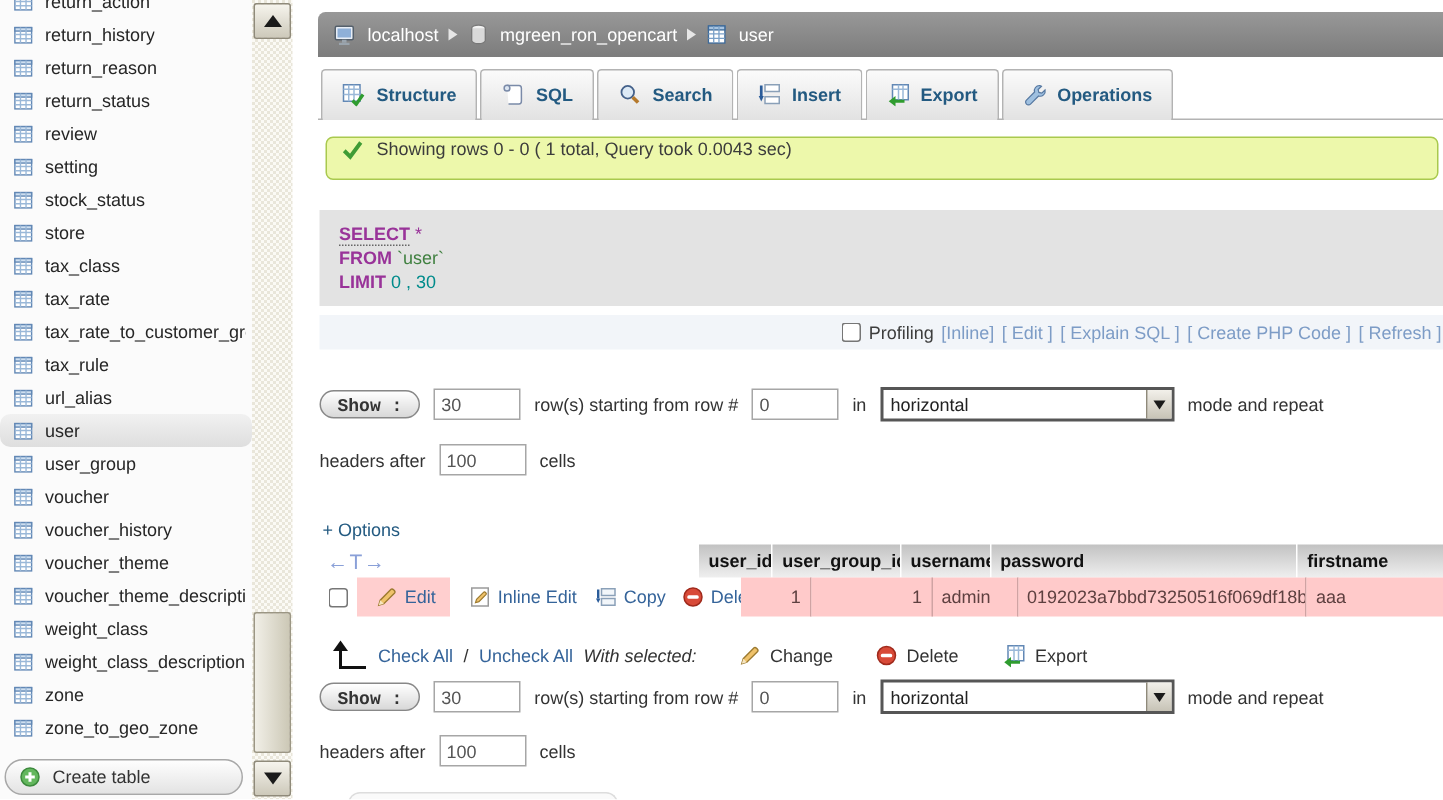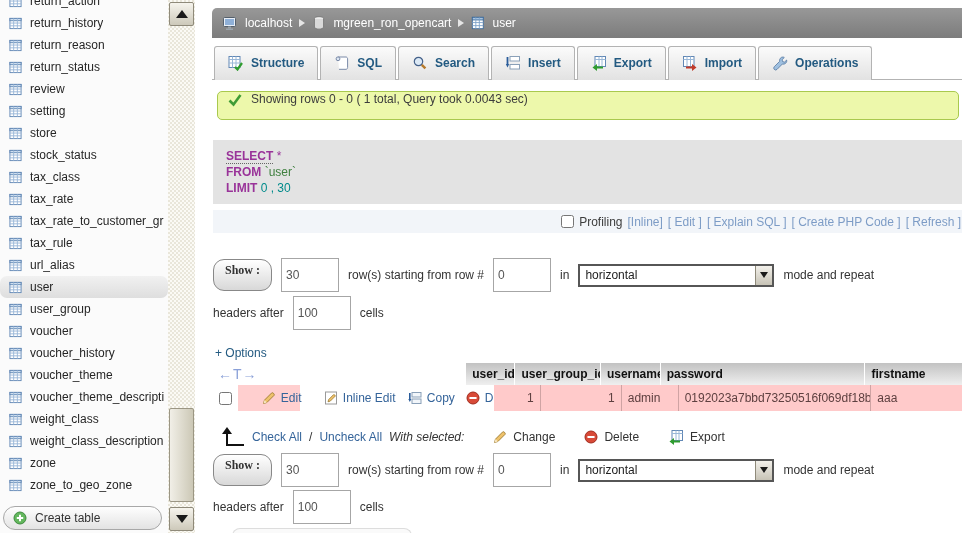--- a/index.html
+++ b/index.html
@@ -58,43 +58,43 @@
   .sql-star { color:#993399; }
   .sql-id { color:#408040; }
   .sql-num { color:#008b8b; }
 
   .profiling-row { position:absolute; left:8px; top:210px; width:760px; height:23px;
                    background:#f2f5f9; display:flex; justify-content:flex-end; align-items:center;
                    gap:5px; padding-right:12px; color:#3d3d3d; }
   .plink { color:#7d9cc6; cursor:pointer; white-space:pre; }
 
   .show-row { position:absolute; display:flex; align-items:center; gap:9px; left:8px; }
-  .btn-show { border:1px solid #888; border-radius:11px; padding:3px 11px 12px; font-weight:bold;
+  .btn-show { border:1px solid #888; border-radius:11px; padding:3px 11px 0; font-weight:bold;
               background:linear-gradient(#ffffff,#d8d8d8); color:#333; font-size:12px; cursor:pointer;
-              font-family:Liberation Serif, serif; }
-  .inp { width:58px; height:34px; border:1px solid #a6a6a6; padding:0 4px; color:#555; background:#fff;
+              font-family:Liberation Mono, monospace; }
+  .inp { width:58px; height:21px; border:1px solid #a6a6a6; padding:0 4px; color:#555; background:#fff;
          font-family:"Liberation Sans",sans-serif; font-size:12px; }
   .sel { width:196px; height:23px; border:2px solid #565656; background:#fff; display:flex; align-items:center; cursor:pointer; }
   .sel .val { flex:1; padding-left:5px; color:#222; }
   .sel .arrow-btn { width:17px; align-self:stretch; background:linear-gradient(#f2f0ea,#c7c3b6);
                     border-left:1px solid #8f8a7a; display:flex; align-items:center; justify-content:center; }
   .sel .tri { width:0; height:0; border-left:4px solid transparent; border-right:4px solid transparent; border-top:6px solid #1a1a1a; }
 
   .options-link { position:absolute; left:10px; top:346px; color:#235a81; cursor:pointer; }
 
   .result-table { position:absolute; left:8px; top:363px; width:760px; }
   .thead { display:flex; height:22px; }
   .arrow-cell { width:286px; display:flex; align-items:center; padding-left:5px;
                 color:#8aa0d8; font-size:14px; letter-spacing:1px; }
   .th { background:linear-gradient(#c2c2c2,#efefef); border-right:1px solid #fff;
         font-weight:bold; color:#111; padding:0 6px; display:flex; align-items:center;
         white-space:nowrap; overflow:hidden; }
   .trow { display:flex; height:26px; }
   .cb-cell { width:30px; display:flex; align-items:center; justify-content:center; background:#fff; }
-  .act { display:flex; align-items:center; gap:5px; padding:0 24px; color:#35649a; cursor:pointer; white-space:nowrap; }
+  .act { display:flex; align-items:center; gap:5px; padding:0 13px; color:#35649a; cursor:pointer; white-space:nowrap; }
   .act.pink { background:#ffcfcf; }
   .td { display:flex; align-items:center; padding:0 6px; background:#ffcaca;
         border-right:1px solid #cfa3a3; color:#5e4040; white-space:nowrap; overflow:hidden; }
   .td.num { justify-content:flex-end; }
   .w-edit{width:62px}.w-inline{width:84px}.w-copy{width:58px}.w-del{width:52px}
   .w-c0{width:54px}.w-c1{width:95px}.w-c2{width:66px}.w-c3{width:230px}.w-c4{width:120px}
 
   .checkall-row { position:absolute; left:14px; top:424px; height:26px; display:flex; align-items:center; gap:7px; }
   .corner-arrow { position:relative; width:26px; height:17px; }
   .corner-arrow .vline { position:absolute; left:7px; top:3px; bottom:0; border-left:2px solid #111; }
@@ -237,27 +237,27 @@
       <div class="nav-item">
           <svg class="ic13">
             <use href="#i-table"></use>
           </svg>
           <span class="nav-label">setting</span>
         </div>
       <div class="nav-item">
           <svg class="ic13">
             <use href="#i-table"></use>
           </svg>
+          <span class="nav-label">stock_status</span>
+        </div>
+      <div class="nav-item">
+          <svg class="ic13">
+            <use href="#i-table"></use>
+          </svg>
           <span class="nav-label">store</span>
-        </div>
-      <div class="nav-item">
-          <svg class="ic13">
-            <use href="#i-table"></use>
-          </svg>
-          <span class="nav-label">stock_status</span>
         </div>
       <div class="nav-item">
           <svg class="ic13">
             <use href="#i-table"></use>
           </svg>
           <span class="nav-label">tax_class</span>
         </div>
       <div class="nav-item">
           <svg class="ic13">
             <use href="#i-table"></use>
@@ -403,26 +403,20 @@
           <svg class="ic16">
             <use href="#i-insert"></use>
           </svg>
           <span>Insert</span>
         </div>
       <div class="tab">
           <svg class="ic16">
             <use href="#i-export"></use>
           </svg>
           <span>Export</span>
-        </div>
-      <div class="tab">
-          <svg class="ic16">
-            <use href="#i-import"></use>
-          </svg>
-          <span>Import</span>
         </div>
       <div class="tab">
           <svg class="ic16">
             <use href="#i-wrench"></use>
           </svg>
           <span>Operations</span>
         </div>
     </div>
 
     <div class="success-box">

